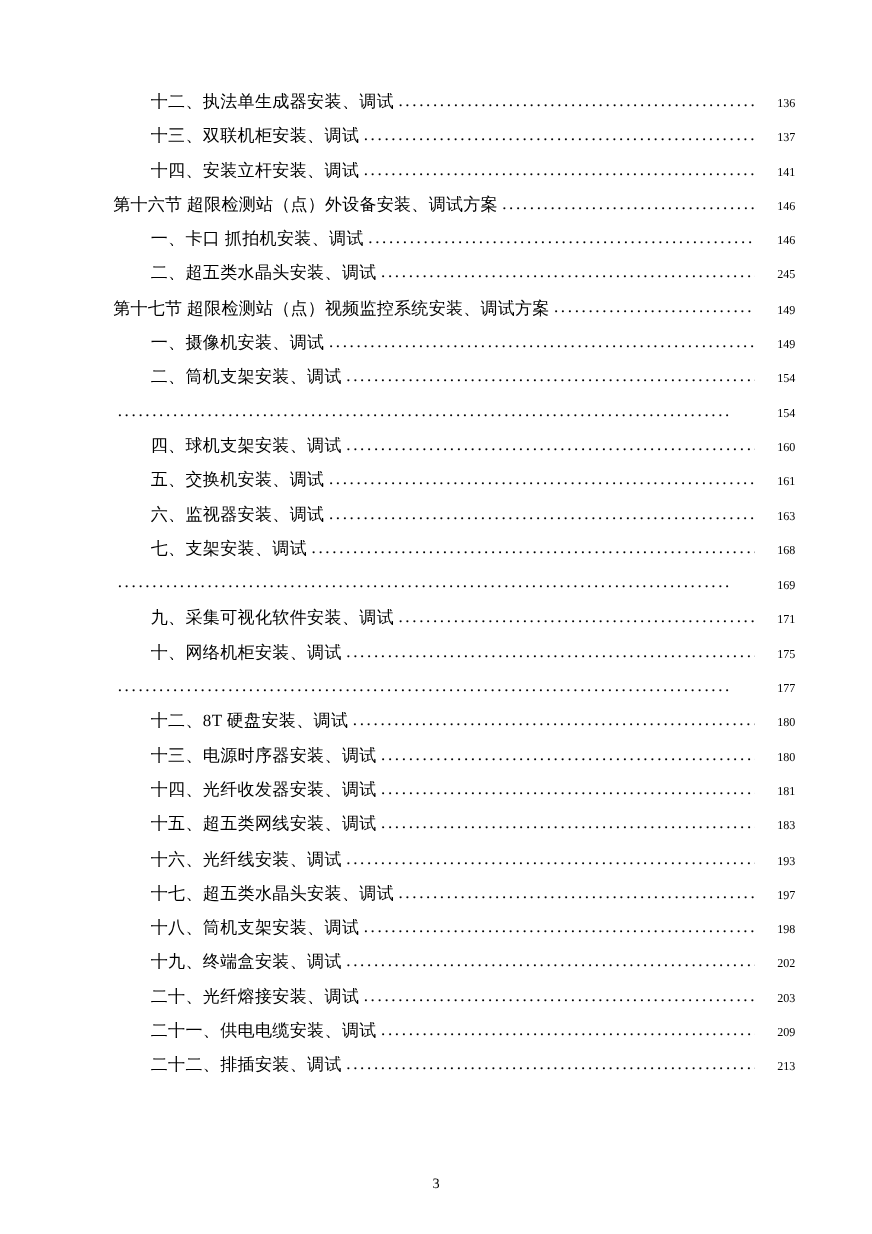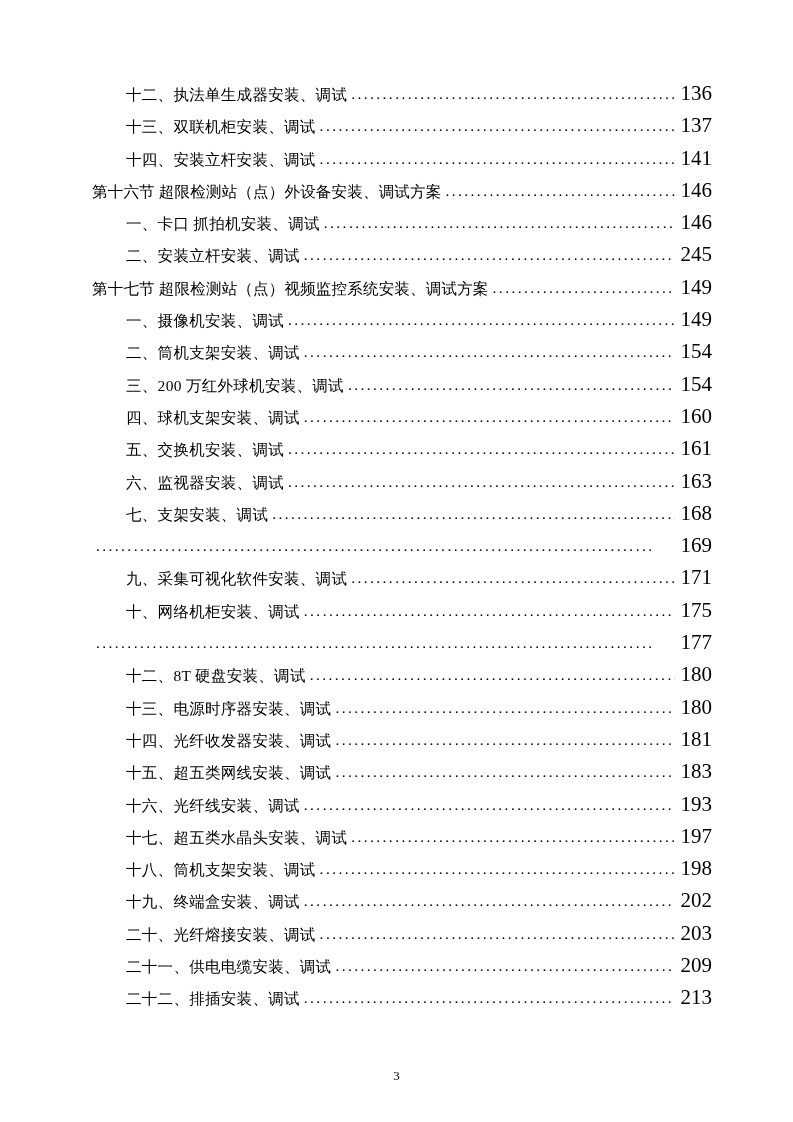--- a/index.html
+++ b/index.html
@@ -12,21 +12,21 @@
     width: 793px;
     height: 1122px;
     background: #ffffff;
     font-family: "Liberation Serif", "DejaVu Serif", serif;
     color: #000000;
     overflow: hidden;
   }
   .toc {
     position: absolute;
     top: 78px;
-    left: 92px;
+    left: 103px;
     width: 620px;
   }
   .toc-entry {
     display: flex;
     align-items: baseline;
     font-size: 15.5px;
     line-height: 30.3px;
     white-space: nowrap;
   }
   .toc-entry .indent-1 { padding-left: 0px; }
@@ -48,21 +48,21 @@
     margin: 0 3px 0 4px;
     color: #000;
     position: relative;
     top: -1px;
   }
   .page-num {
     flex: 0 0 auto;
     width: 34px;
     text-align: right;
     font-family: "Liberation Serif", "DejaVu Serif", serif;
-    font-size: 21px;
+    font-size: 11px;
   }
   .footer {
     position: absolute;
     bottom: 38px;
     left: 0;
     width: 793px;
     text-align: center;
     font-size: 13px;
     font-family: "Liberation Serif", "DejaVu Serif", serif;
   }
@@ -91,41 +91,40 @@
         <span class="entry-label indent-1">第十六节 超限检测站（点）外设备安装、调试方案</span>
         <span class="dots">.........................................................................................</span>
         <span class="page-num">146</span>
       </div>
       <div class="toc-entry level-2">
         <span class="entry-label indent-2">一、卡口 抓拍机安装、调试</span>
         <span class="dots">.........................................................................................</span>
         <span class="page-num">146</span>
       </div>
       <div class="toc-entry level-2">
-        <span class="entry-label indent-2">二、安装立杆安装、调试</span>
+        <span class="entry-label indent-2">二、超五类水晶头安装、调试</span>
         <span class="dots">.........................................................................................</span>
         <span class="page-num">245</span>
       </div>
       <div class="toc-entry level-1">
         <span class="entry-label indent-1">第十七节 超限检测站（点）视频监控系统安装、调试方案</span>
         <span class="dots">.........................................................................................</span>
         <span class="page-num">149</span>
       </div>
       <div class="toc-entry level-2">
         <span class="entry-label indent-2">一、摄像机安装、调试</span>
         <span class="dots">.........................................................................................</span>
         <span class="page-num">149</span>
       </div>
       <div class="toc-entry level-2">
         <span class="entry-label indent-2">二、筒机支架安装、调试</span>
         <span class="dots">.........................................................................................</span>
         <span class="page-num">154</span>
       </div>
       <div class="toc-entry level-2">
-        <span class="entry-label indent-2">三、200 万红外球机安装、调试</span>
         <span class="dots">.........................................................................................</span>
         <span class="page-num">154</span>
       </div>
       <div class="toc-entry level-2">
         <span class="entry-label indent-2">四、球机支架安装、调试</span>
         <span class="dots">.........................................................................................</span>
         <span class="page-num">160</span>
       </div>
       <div class="toc-entry level-2">
         <span class="entry-label indent-2">五、交换机安装、调试</span>

